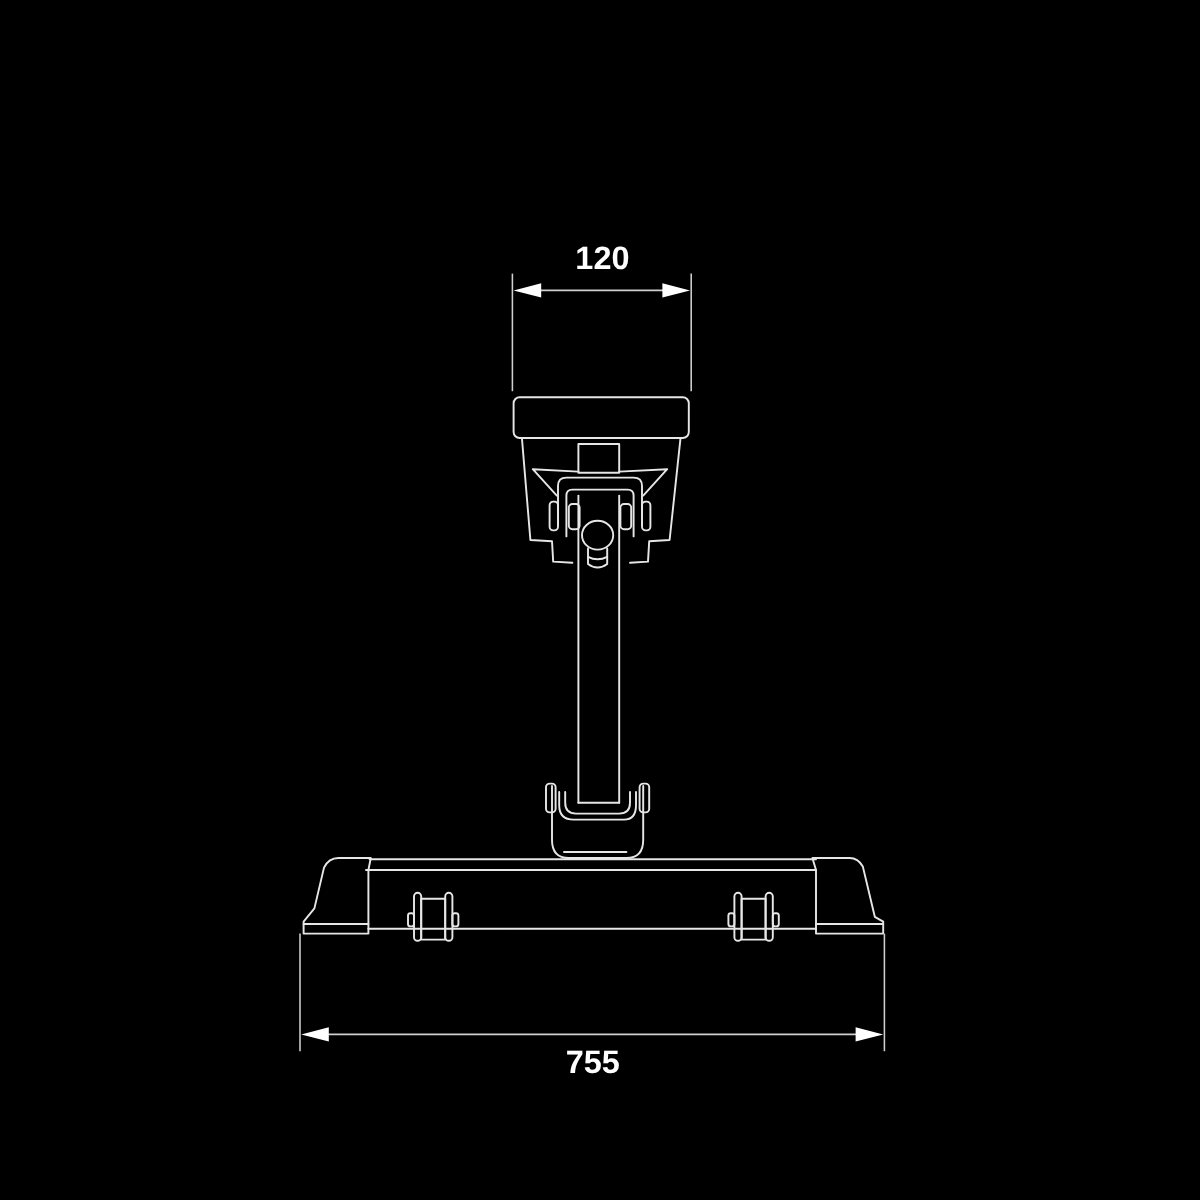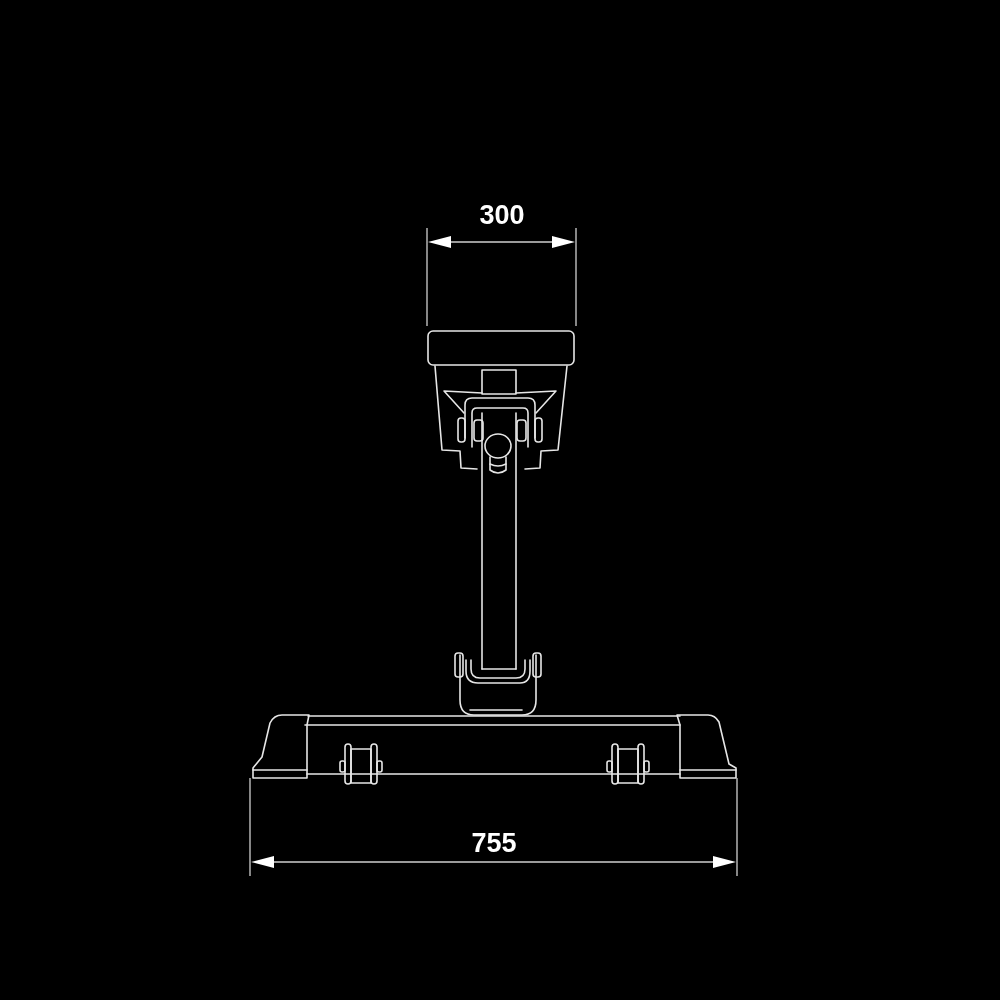--- a/index.html
+++ b/index.html
@@ -105,14 +105,14 @@
 
   <g>
     <line class="dimln" x1="250" y1="778" x2="250" y2="876"></line>
     <line class="dimln" x1="737" y1="778" x2="737" y2="876"></line>
     <line class="dimln" x1="270" y1="862" x2="718" y2="862"></line>
     <polygon class="arrow" points="251,862 274,856 274,868"></polygon>
     <polygon class="arrow" points="736,862 713,856 713,868"></polygon>
   </g>
 </svg>
 
-<div class="dim-label" style="left:502px; top:202px;">300</div>
-<div class="dim-label" style="left:494px; top:830px;text-align:center;">755</div>
+<div class="dim-label" style="left:502px; top:202px;">120</div>
+<div class="dim-label" style="left:494px; top:872px;text-align:center;">755</div>
 
 </body></html>

